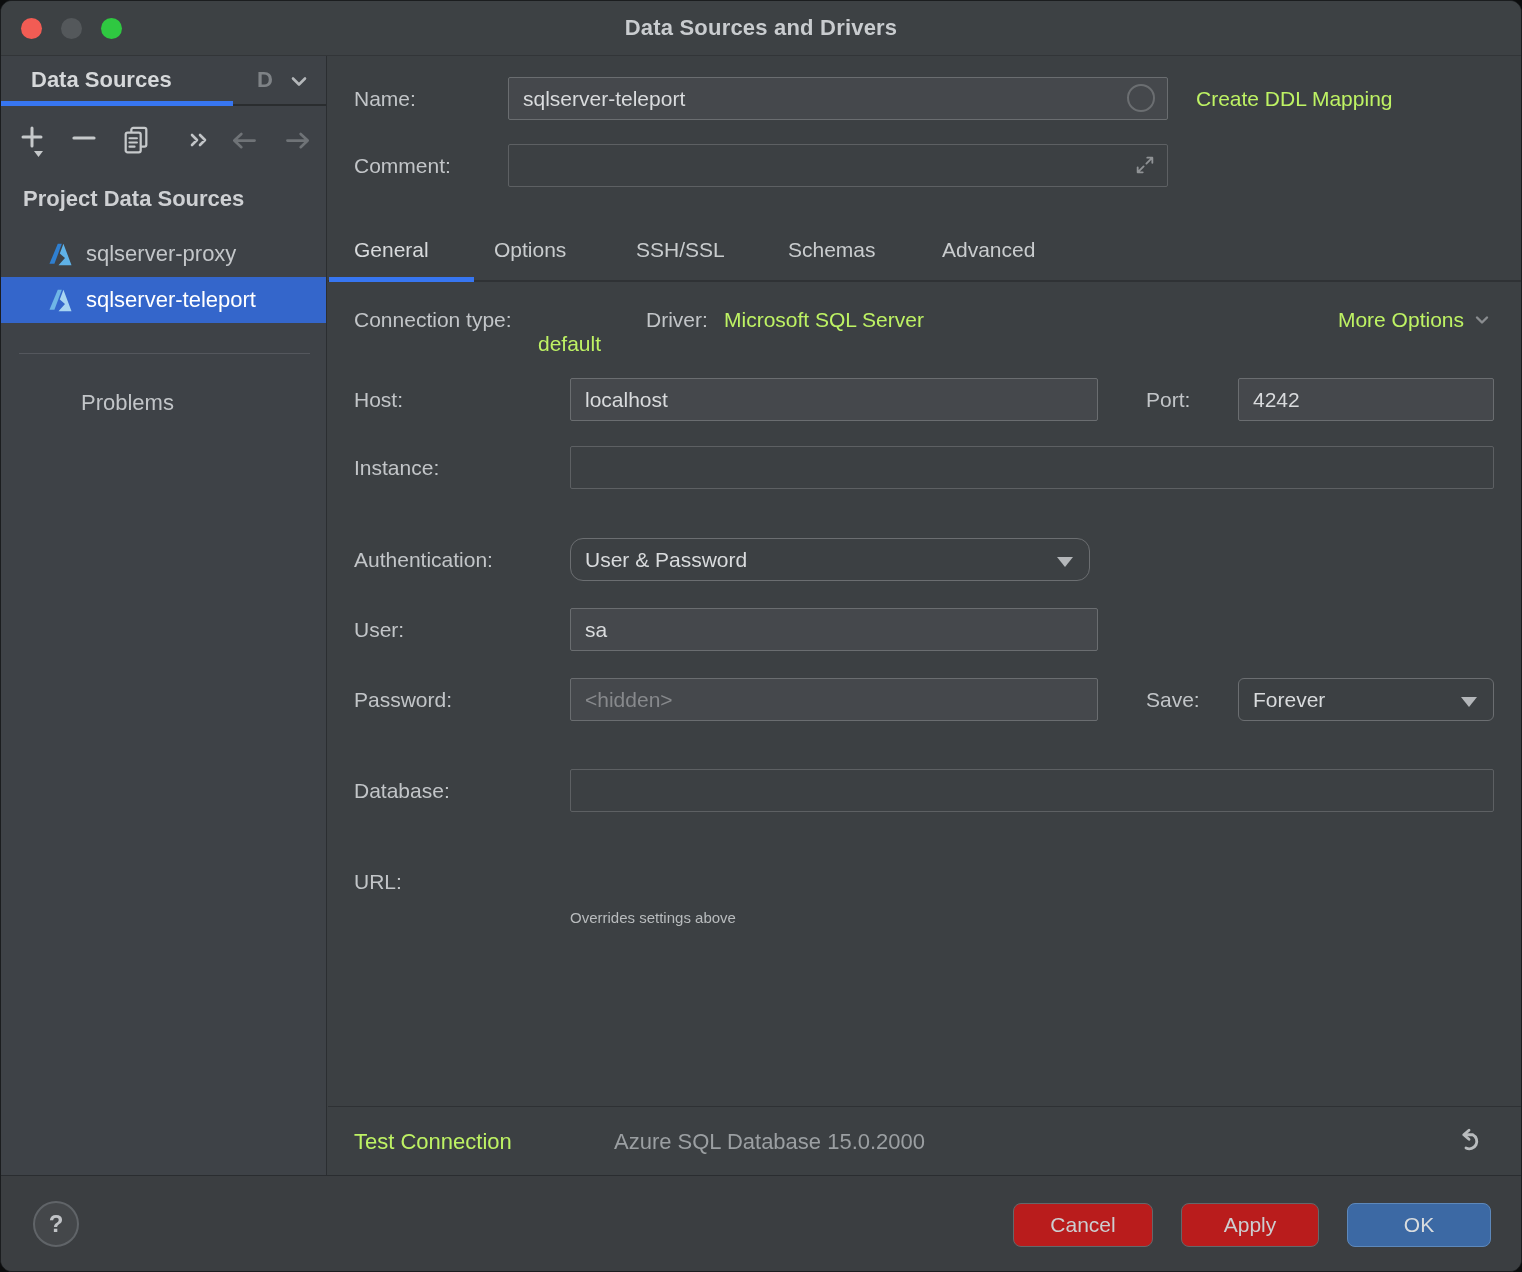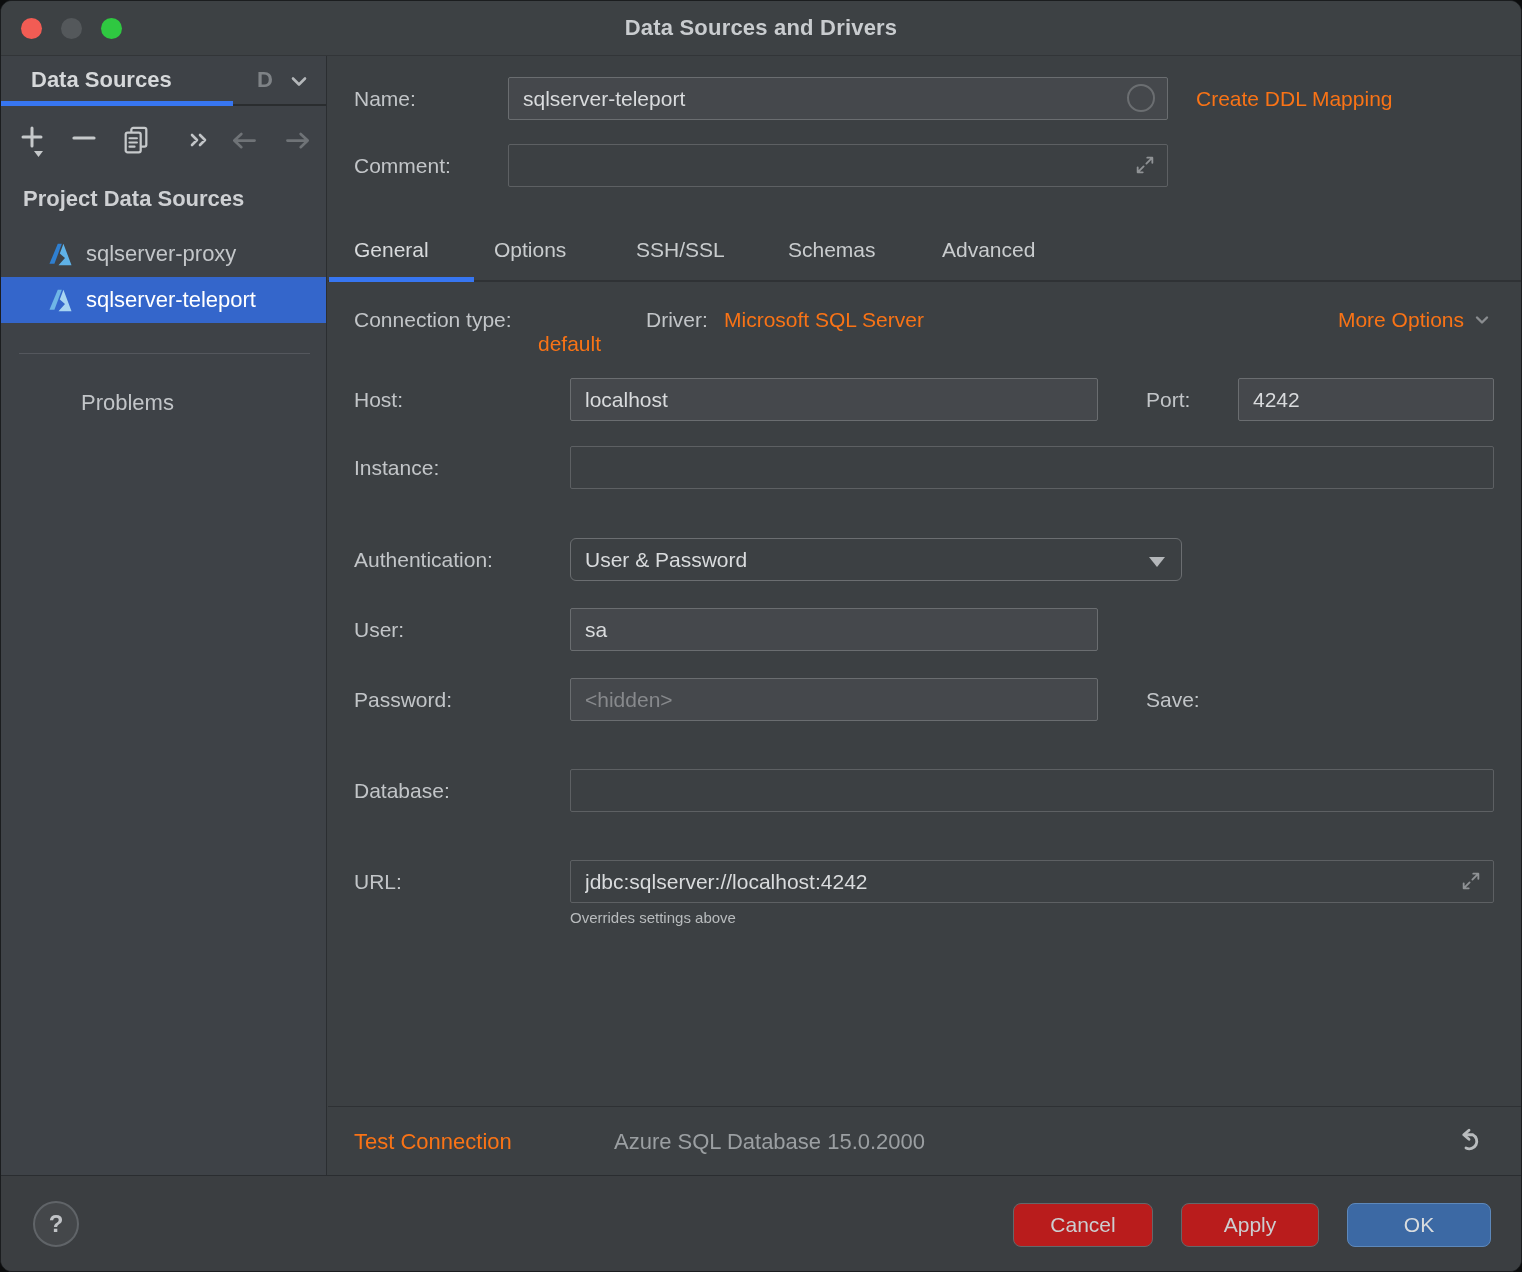--- a/index.html
+++ b/index.html
@@ -63,21 +63,21 @@
 
   .lbl { position:absolute; height:43px; display:flex; align-items:center; font-size:21px; color:#c2c5c8; }
   .inp {
     position:absolute; height:43px; background:transparent;
     border:1px solid #5d6063; border-radius:2px; color:#d9dbdd;
     font-family:"Liberation Sans", sans-serif; font-size:21px; padding:0 14px; outline:none;
   }
   .inp.filled { background:#45484c; border-color:#6a6d70; }
   .inp::placeholder { color:#87898c; opacity:1; }
 
-  .link { color:#f97316; font-size:21px; cursor:pointer; }
+  .link { color:#bef264; font-size:21px; cursor:pointer; }
 
   .tabs { position:absolute; left:0; top:173px; height:48px; }
   .tab { position:absolute; top:0; height:42px; display:flex; align-items:center; font-size:21px; color:#c9ccce; cursor:pointer; }
   .tab.active { color:#d8dadc; }
   .tab-underline { position:absolute; left:1px; top:221px; width:145px; height:5px; background:#3776f1; z-index:2; }
   .tab-divider { position:absolute; left:0; right:0; top:224px; height:2px; background:#2f3235; }
 
   .combo {
     position:absolute; height:43px; border:1px solid #6b6e71; border-radius:6px;
     display:flex; align-items:center; font-size:21px; color:#d9dbdd; padding:0 14px; cursor:pointer;
@@ -246,44 +246,40 @@
 
     <div class="lbl" style="left:26px; top:322px;">Host:</div>
     <input class="inp filled" style="left: 242px; top: 322px; width: 528px;" value="localhost">
     <div class="lbl" style="left:818px; top:322px;">Port:</div>
     <input class="inp filled" style="left: 910px; top: 322px; width: 256px;" value="4242">
 
     <div class="lbl" style="left:26px; top:390px;">Instance:</div>
     <input class="inp" style="left: 242px; top: 390px; width: 924px;" value="">
 
     <div class="lbl" style="left:26px; top:482px;">Authentication:</div>
-    <div class="combo" style="left:242px; top:482px; width:612px;">
+    <div class="combo" style="left:242px; top:482px; width:520px;border-radius:13px;">
       <span>User &amp; Password</span>
       <span class="arrow"></span>
     </div>
 
     <div class="lbl" style="left:26px; top:552px;">User:</div>
     <input class="inp filled" style="left: 242px; top: 552px; width: 528px;" value="sa">
 
     <div class="lbl" style="left:26px; top:622px;">Password:</div>
     <input class="inp filled" style="left: 242px; top: 622px; width: 528px;" placeholder="&lt;hidden&gt;">
     <div class="lbl" style="left:818px; top:622px;">Save:</div>
+    <div class="combo" style="left:910px; top:622px; width:256px;">
+      <span>Forever</span>
+      <span class="arrow"></span>
+    </div>
 
     <div class="lbl" style="left:26px; top:713px;">Database:</div>
     <input class="inp" style="left: 242px; top: 713px; width: 924px;" value="">
 
     <div class="lbl" style="left:26px; top:804px;">URL:</div>
-    <div style="position:absolute; left:242px; top:804px; width:924px; height:43px;">
-      <input class="inp" style="left: 0px; top: 0px; width: 924px;" value="jdbc:sqlserver://localhost:4242">
-      <div class="field-icon">
-        <svg width="22" height="22" viewBox="0 0 24 24">
-          <path d="M14.5 4 H20 V9.5 M20 4 L13.5 10.5 M9.5 20 H4 V14.5 M4 20 L10.5 13.5" fill="none" stroke="#8f9295" stroke-width="2" stroke-linecap="round" stroke-linejoin="round"></path>
-        </svg>
-      </div>
-    </div>
     <div class="hint" style="left:242px; top:853px;">Overrides settings above</div>
 
     <div class="footer-divider"></div>
     <div class="footer-row">
       <div class="fr-center link" style="left:26px; font-size:22px;">Test Connection</div>
       <div class="fr-center" style="left:286px; font-size:22px; color:#9b9fa2;">Azure SQL Database 15.0.2000</div>
       <div class="fr-center" style="right:36px;">
         <svg width="30" height="30" viewBox="0 0 24 24">
           <path d="M8 6.2 H14.2 A5.4 5.4 0 1 1 8.8 16.8" fill="none" stroke="#b9bcbe" stroke-width="2.3" stroke-linecap="round"></path>
           <path d="M11.2 2.6 L7 6.2 L11.2 9.8" fill="none" stroke="#b9bcbe" stroke-width="2.3" stroke-linecap="round" stroke-linejoin="round"></path>

